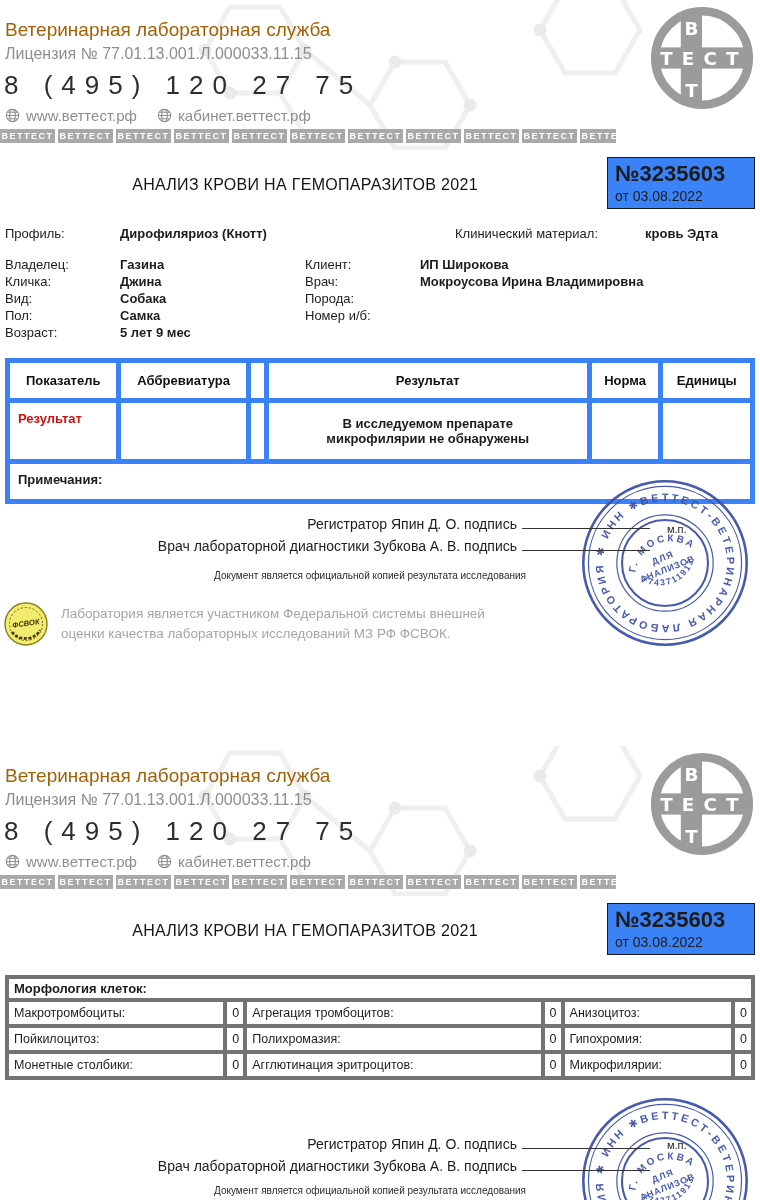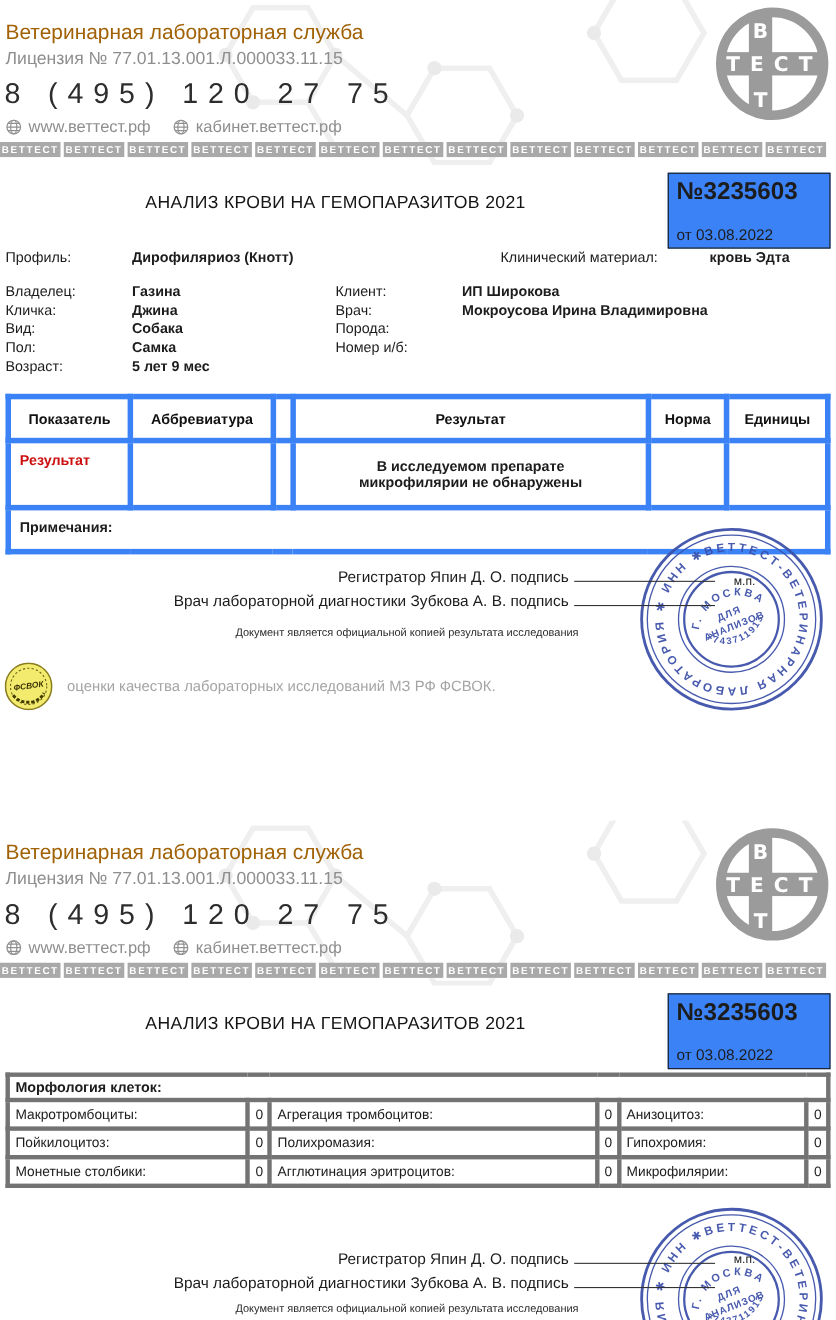--- a/index.html
+++ b/index.html
@@ -11,29 +11,29 @@
 
   
   .bgdeco{position:absolute;top:0;left:0;pointer-events:none}
   .org{position:absolute;top:19px;left:5px;font-size:19px;color:#a16207}
   .license{position:absolute;top:45px;left:5px;font-size:16px;color:#8e8e8e}
   .phone{position:absolute;top:70px;left:4px;font-size:26px;letter-spacing:9px;color:#2d2d2d;white-space:nowrap}
   .sites{position:absolute;top:107px;left:5px;font-size:15px;color:#8e8e8e;display:flex;align-items:center;gap:6px;white-space:nowrap}
   .globe{display:inline-flex;align-items:center}
   .globe.g2{margin-left:14px}
   .logo{position:absolute;top:5px;right:5px;width:106px;height:106px}
-  .strip{position:absolute;top:129px;left:0;width:760px;display:flex;gap:3px;overflow:hidden}
+  .strip{position:absolute;top:129px;left:0;width:616px;display:flex;gap:3px;overflow:hidden}
   .sblk{flex:0 0 auto;width:55px;background:#a9a9a9;color:#fff;font-size:9px;font-weight:bold;
         letter-spacing:1.5px;text-align:center;padding:2px 0 2px;line-height:10px}
 
   
   .rtitle{position:absolute;top:176px;left:0;width:610px;text-align:center;font-size:16px;color:#141414;letter-spacing:.3px}
   .numbox{position:absolute;top:157px;right:5px;width:132px;border:1.5px solid #1a1a1a;padding:3px 7px 4px;background:#3b82f6}
   .num{font-size:22px;font-weight:bold;white-space:nowrap}
-  .ndate{font-size:14px;margin-top:18px;white-space:nowrap}
+  .ndate{font-size:14px;margin-top:1px;white-space:nowrap}
 
   
   .prow{position:absolute;top:226px;left:0;width:760px;font-size:13px}
   .prow span{position:absolute;white-space:nowrap}
   .pl{left:5px}.pv{left:120px;font-weight:bold}.ml{left:455px}.mv{left:645px;font-weight:bold}
   .pgrid{position:absolute;display:grid;font-size:13px;line-height:13px;row-gap:4px;white-space:nowrap}
   .pgrid-left{top:258px;left:5px;grid-template-columns:115px auto}
   .pgrid-right{top:258px;left:305px;grid-template-columns:115px auto}
   .bv{font-weight:bold}
 
@@ -221,20 +221,21 @@
     <div class="copynote">Документ является официальной копией результата исследования</div>
 
     <div class="fsvok">
       <svg width="44" height="44" viewBox="0 0 44 44">
         <circle cx="22" cy="22" r="21" fill="#f2eb6e" stroke="#8a7d1e" stroke-width="1.4"></circle>
         <circle cx="22" cy="22" r="16.5" fill="none" stroke="#6d6117" stroke-width="1" stroke-dasharray="2 2"></circle>
         <path d="M8,30 Q14,38 26,36 Q33,34 36,28" fill="none" stroke="#433a00" stroke-width="2.6" stroke-dasharray="3 1.6"></path>
         <text x="22" y="24" text-anchor="middle" font-size="7.6" font-weight="bold" font-style="italic" fill="#3c3300" transform="rotate(-8 22 22)">ФСВОК</text>
       </svg>
       <div class="fsvok-text">
+        <div>Лаборатория является участником Федеральной системы внешней</div>
         <div>оценки качества лабораторных исследований МЗ РФ ФСВОК.</div>
       </div>
     </div>
 
     <div class="stamp">
   <svg width="172" height="172" viewBox="-100 -100 200 200">
     <g fill="none" stroke="#3a4ea8">
       <circle r="95" stroke-width="3"></circle>
             <circle r="89" stroke-width="1.4"></circle>
       <circle r="56" stroke-width="1.4"></circle>

